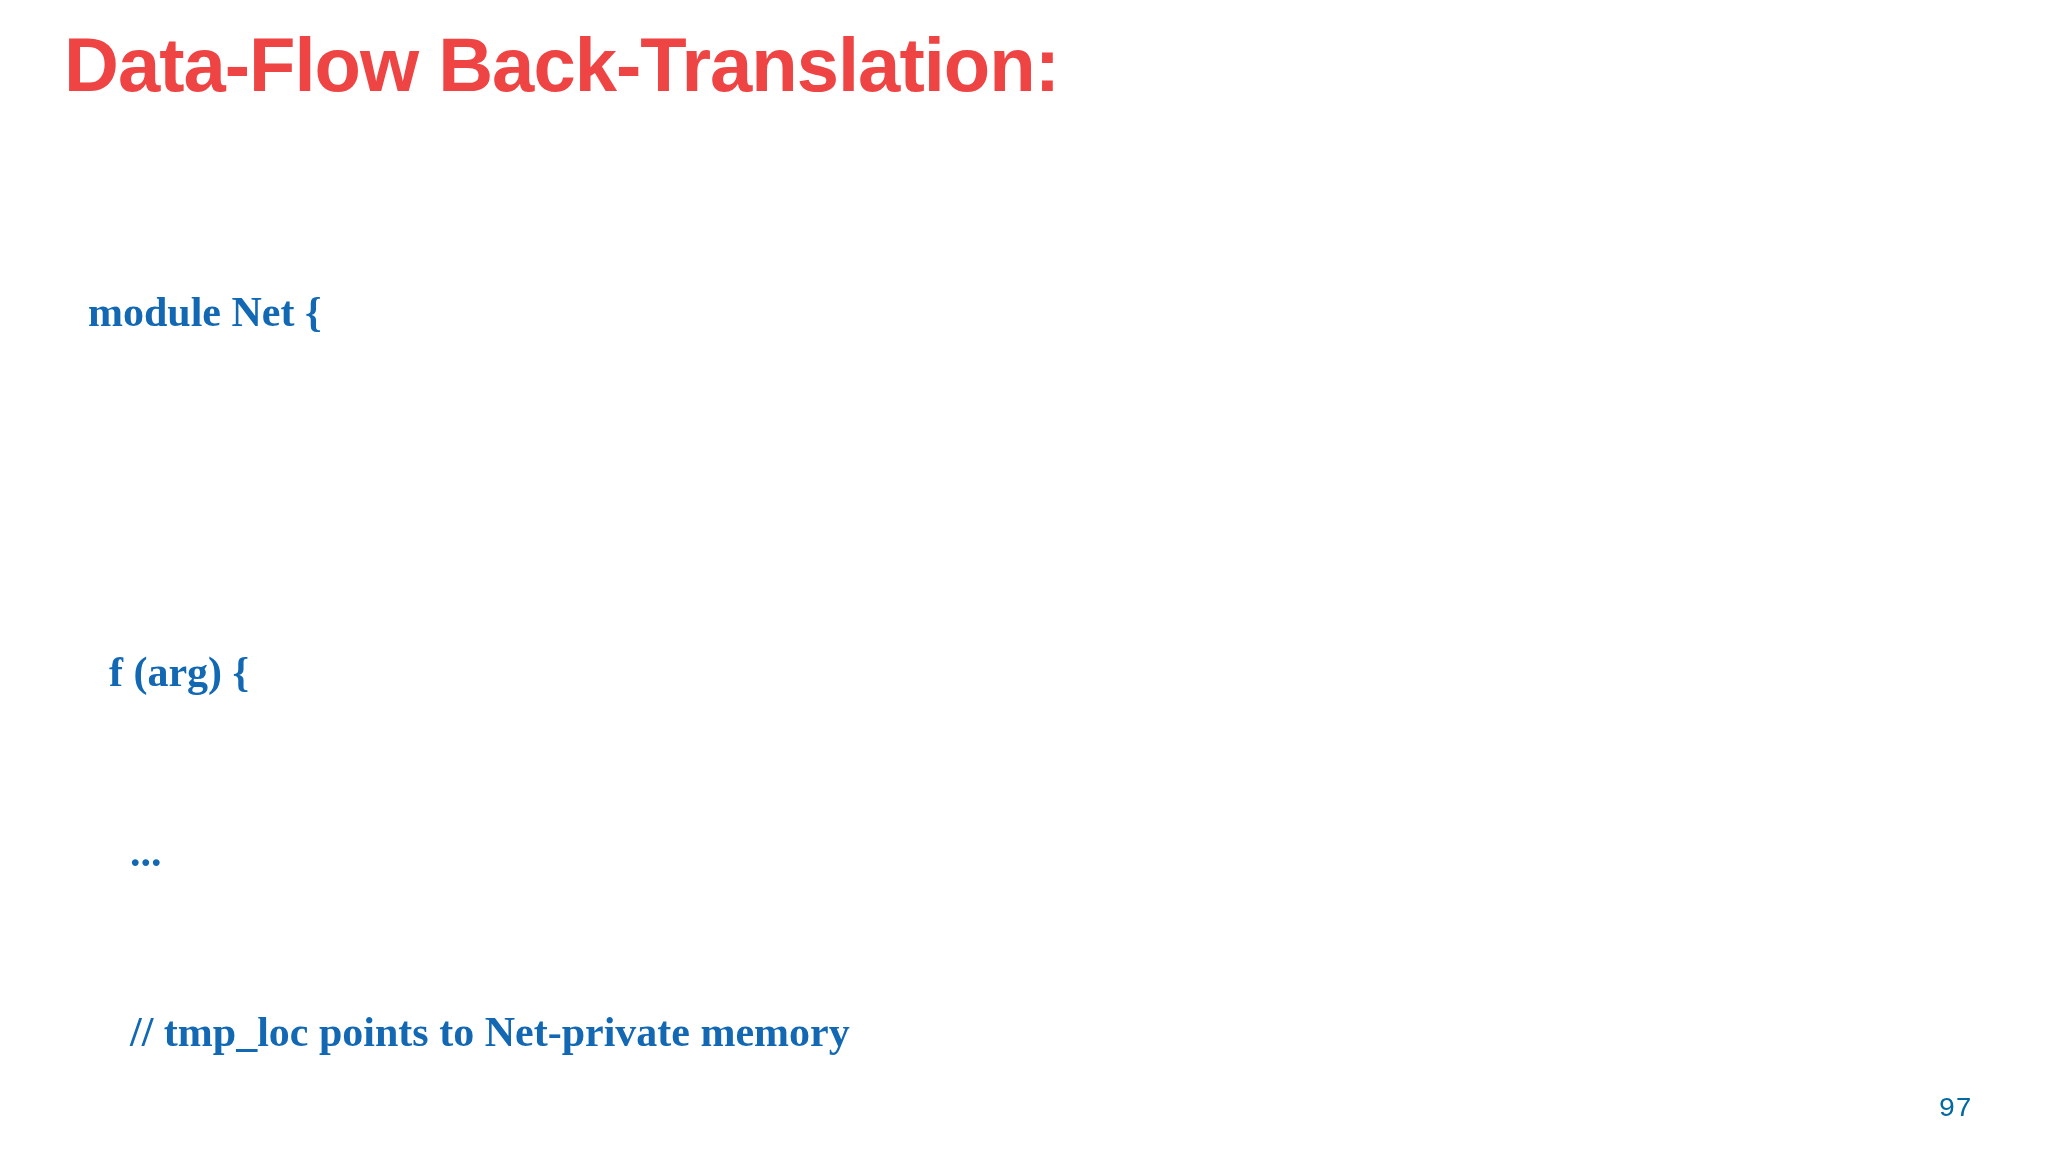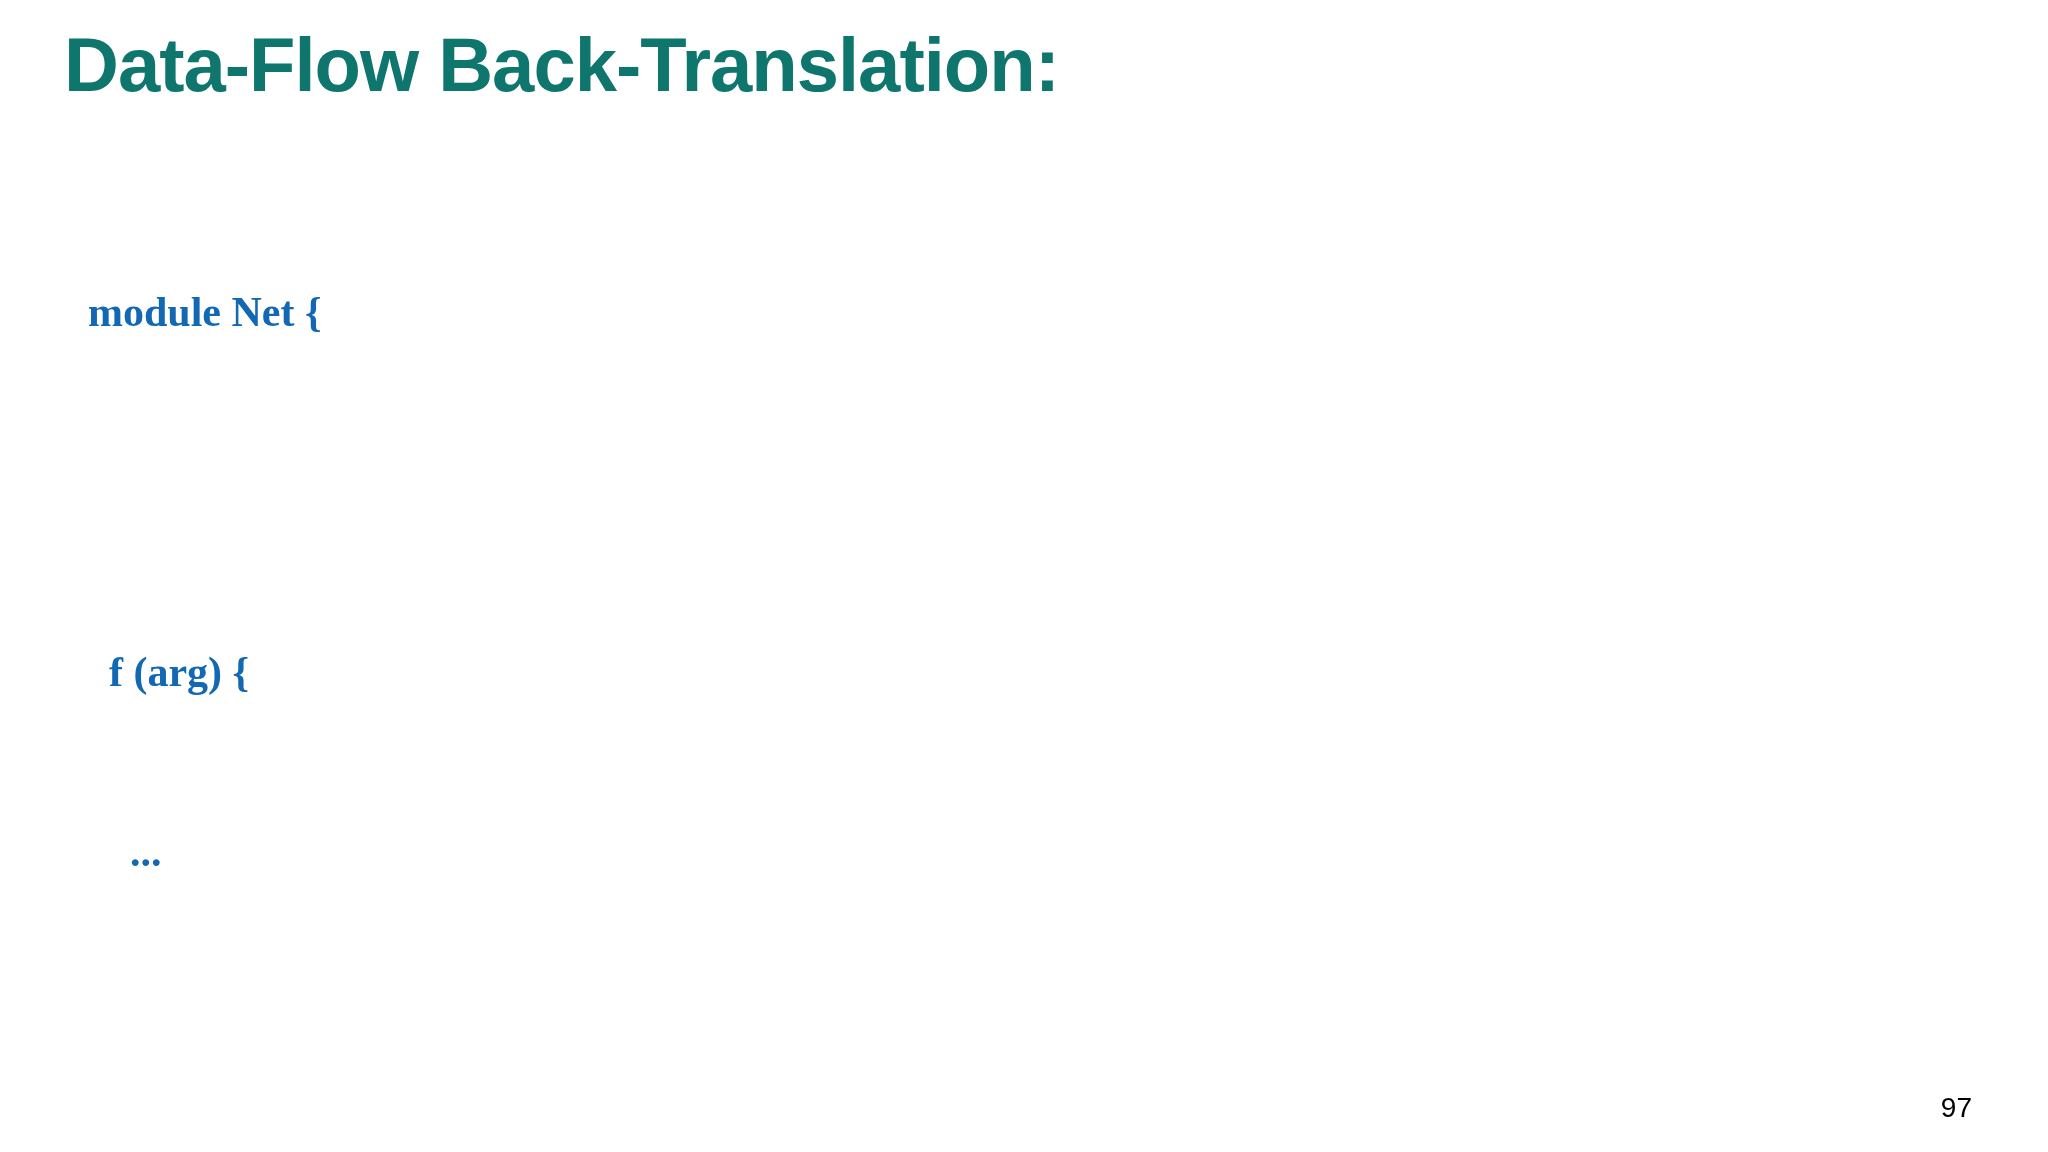--- a/index.html
+++ b/index.html
@@ -25,21 +25,21 @@
 
   .slide-title {
     position: absolute;
     left: 64px;
     top: 18px;
     font-family: "Liberation Sans", sans-serif;
     font-weight: bold;
     font-size: 76px;
     line-height: 94px;
     letter-spacing: -1px;
-    color: #0f766e;
+    color: #ef4444;
     white-space: pre;
   }
 
   .code-block {
     position: absolute;
     left: 88px;
     top: 162px;
     font-family: "Liberation Mono", "DejaVu Sans Mono", monospace;
     font-weight: bold;
     font-size: 42px;
@@ -57,38 +57,39 @@
   }
 
   .code-line.blank {
     color: transparent;
   }
 
   .page-number {
     position: absolute;
     right: 76px;
     bottom: 28px;
-    font-family: Liberation Sans, sans-serif;
+    font-family: Liberation Mono, monospace;
     font-size: 28px;
-    color: #000000;
+    color: #0369a1;
     white-space: pre;
   }
 </style>
 </head>
 <body>
 
 <div class="slide">
 
   <div class="slide-title">Data-Flow Back-Translation:</div>
 
   <div class="code-block">
     <span class="code-line">module Net {</span>
     <span class="code-line blank"></span>
     <span class="code-line">  f (arg) {</span>
     <span class="code-line">    ...</span>
+    <span class="code-line">    // tmp_loc points to Net-private memory</span>
     
     
     
     
     
     
     
     
     
     

